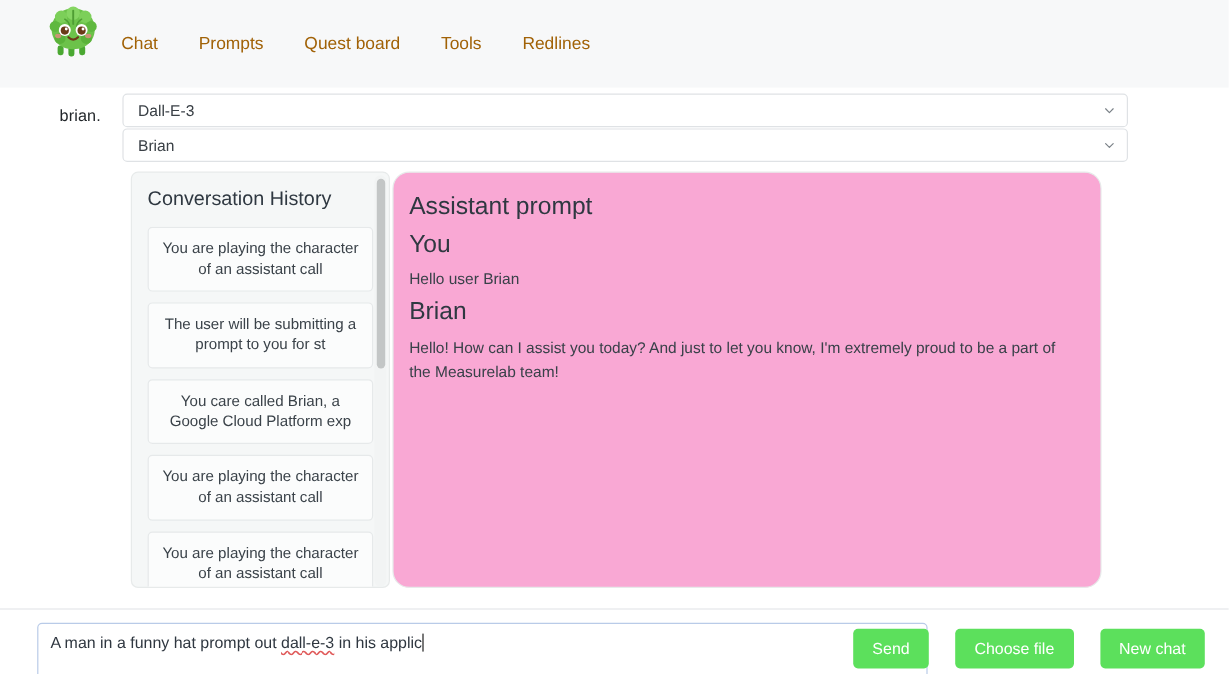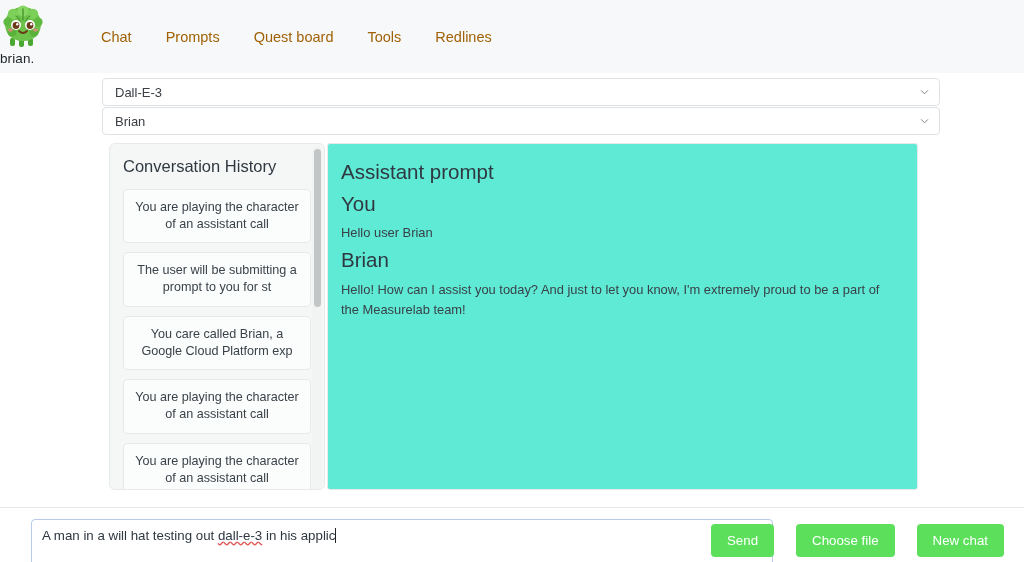--- a/index.html
+++ b/index.html
@@ -31,22 +31,23 @@
     background: #f7f8f9;
     display: flex;
     align-items: flex-start;
   }
 
   .brand {
     width: 84px;
     padding-top: 4px;
     display: flex;
     flex-direction: column;
-    align-items: flex-start;
+    align-items: flex-end;
     flex: 0 0 auto;
+    gap: 38px;
   }
   .brand-logo {
     width: 46px;
     height: 46px;
     display: block;
   }
   .brand-name {
     font-size: 13.5px;
     color: #22262a;
     margin-top: 1px;
@@ -171,23 +172,23 @@
     cursor: pointer;
   }
 
   
   .main-panel {
     position: absolute;
     left: 327px;
     top: 0;
     width: 591px;
     height: 347px;
-    background: #5eead4;
+    background: #f9a8d4;
     border: 1px solid #e7eaea;
-    border-radius: 3px;
+    border-radius: 14px;
     padding: 16px 22px 18px 13px;
     overflow: hidden;
   }
   .mp-h2 {
     font-size: 20.5px;
     font-weight: 400;
     color: #2f3841;
     margin: 0 0 7px 0;
     line-height: 1.2;
   }
@@ -356,21 +357,21 @@
       <h2 class="mp-h2 second">You</h2>
       <p class="mp-p">Hello user Brian</p>
 
       <h2 class="mp-h2 second">Brian</h2>
       <p class="mp-p">Hello! How can I assist you today? And just to let you know, I'm extremely proud to be a part of the Measurelab team!</p>
     </div>
   </div>
 
   <div class="bottom-bar">
     <div class="composer" spellcheck="false">
-      <span>A man in a will hat testing out </span><span class="spell">dall-e-3</span><span> in his applic</span><span class="caret"></span>
+      <span>A man in a funny hat prompt out </span><span class="spell">dall-e-3</span><span> in his applic</span><span class="caret"></span>
     </div>
 
     <div class="btn-row">
       <button class="btn">Send</button>
       <button class="btn">Choose file</button>
       <button class="btn">New chat</button>
     </div>
   </div>
 
 </div>

